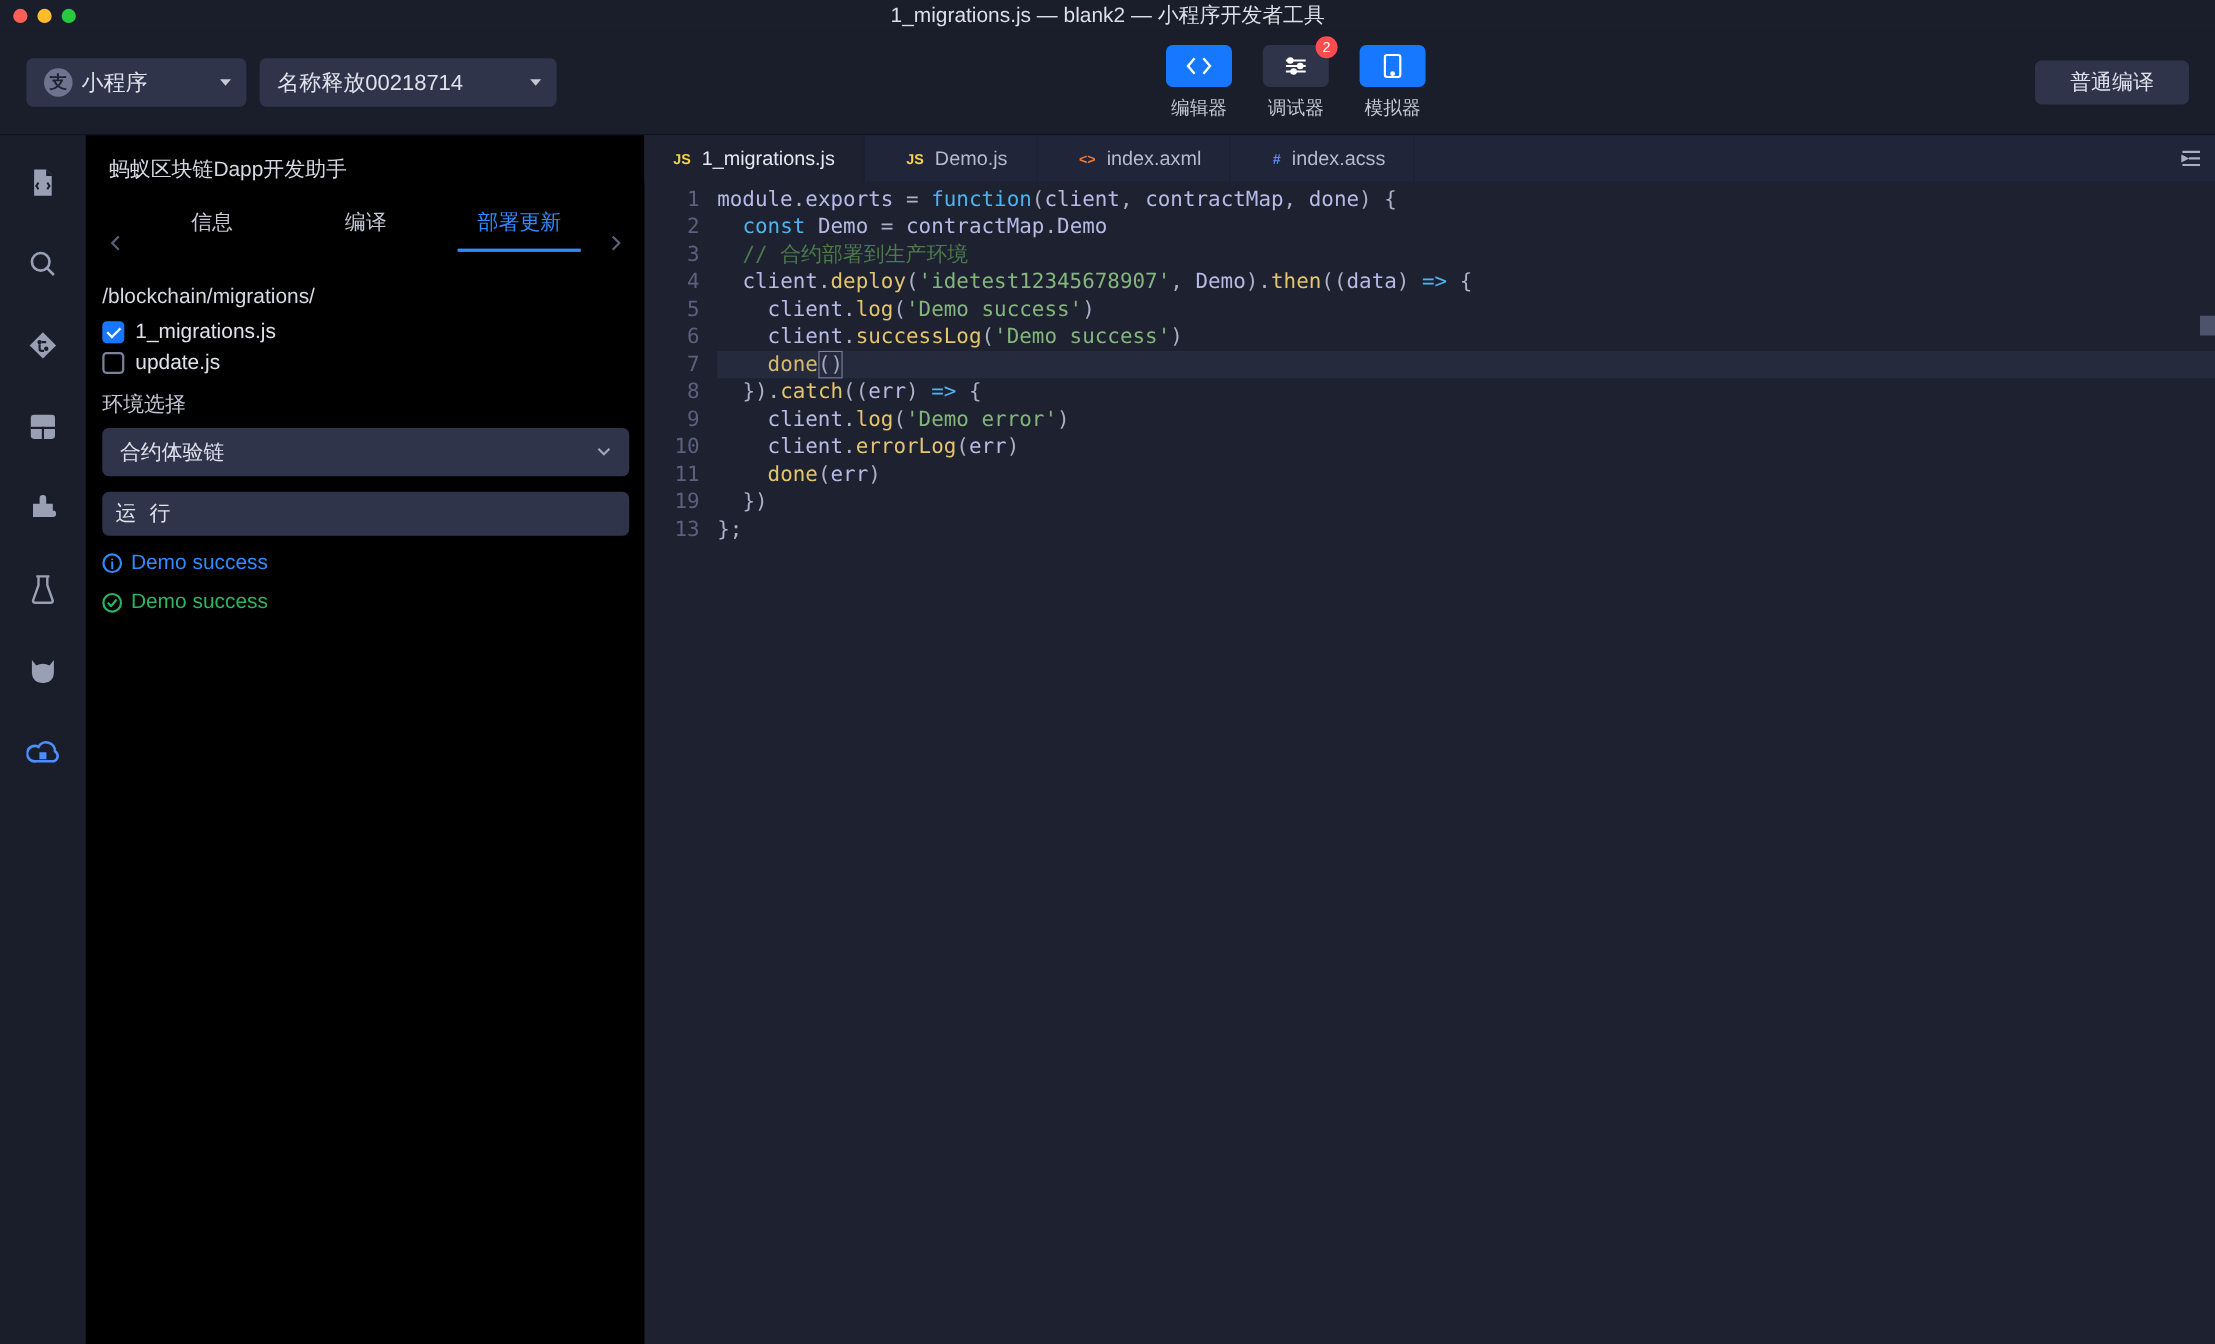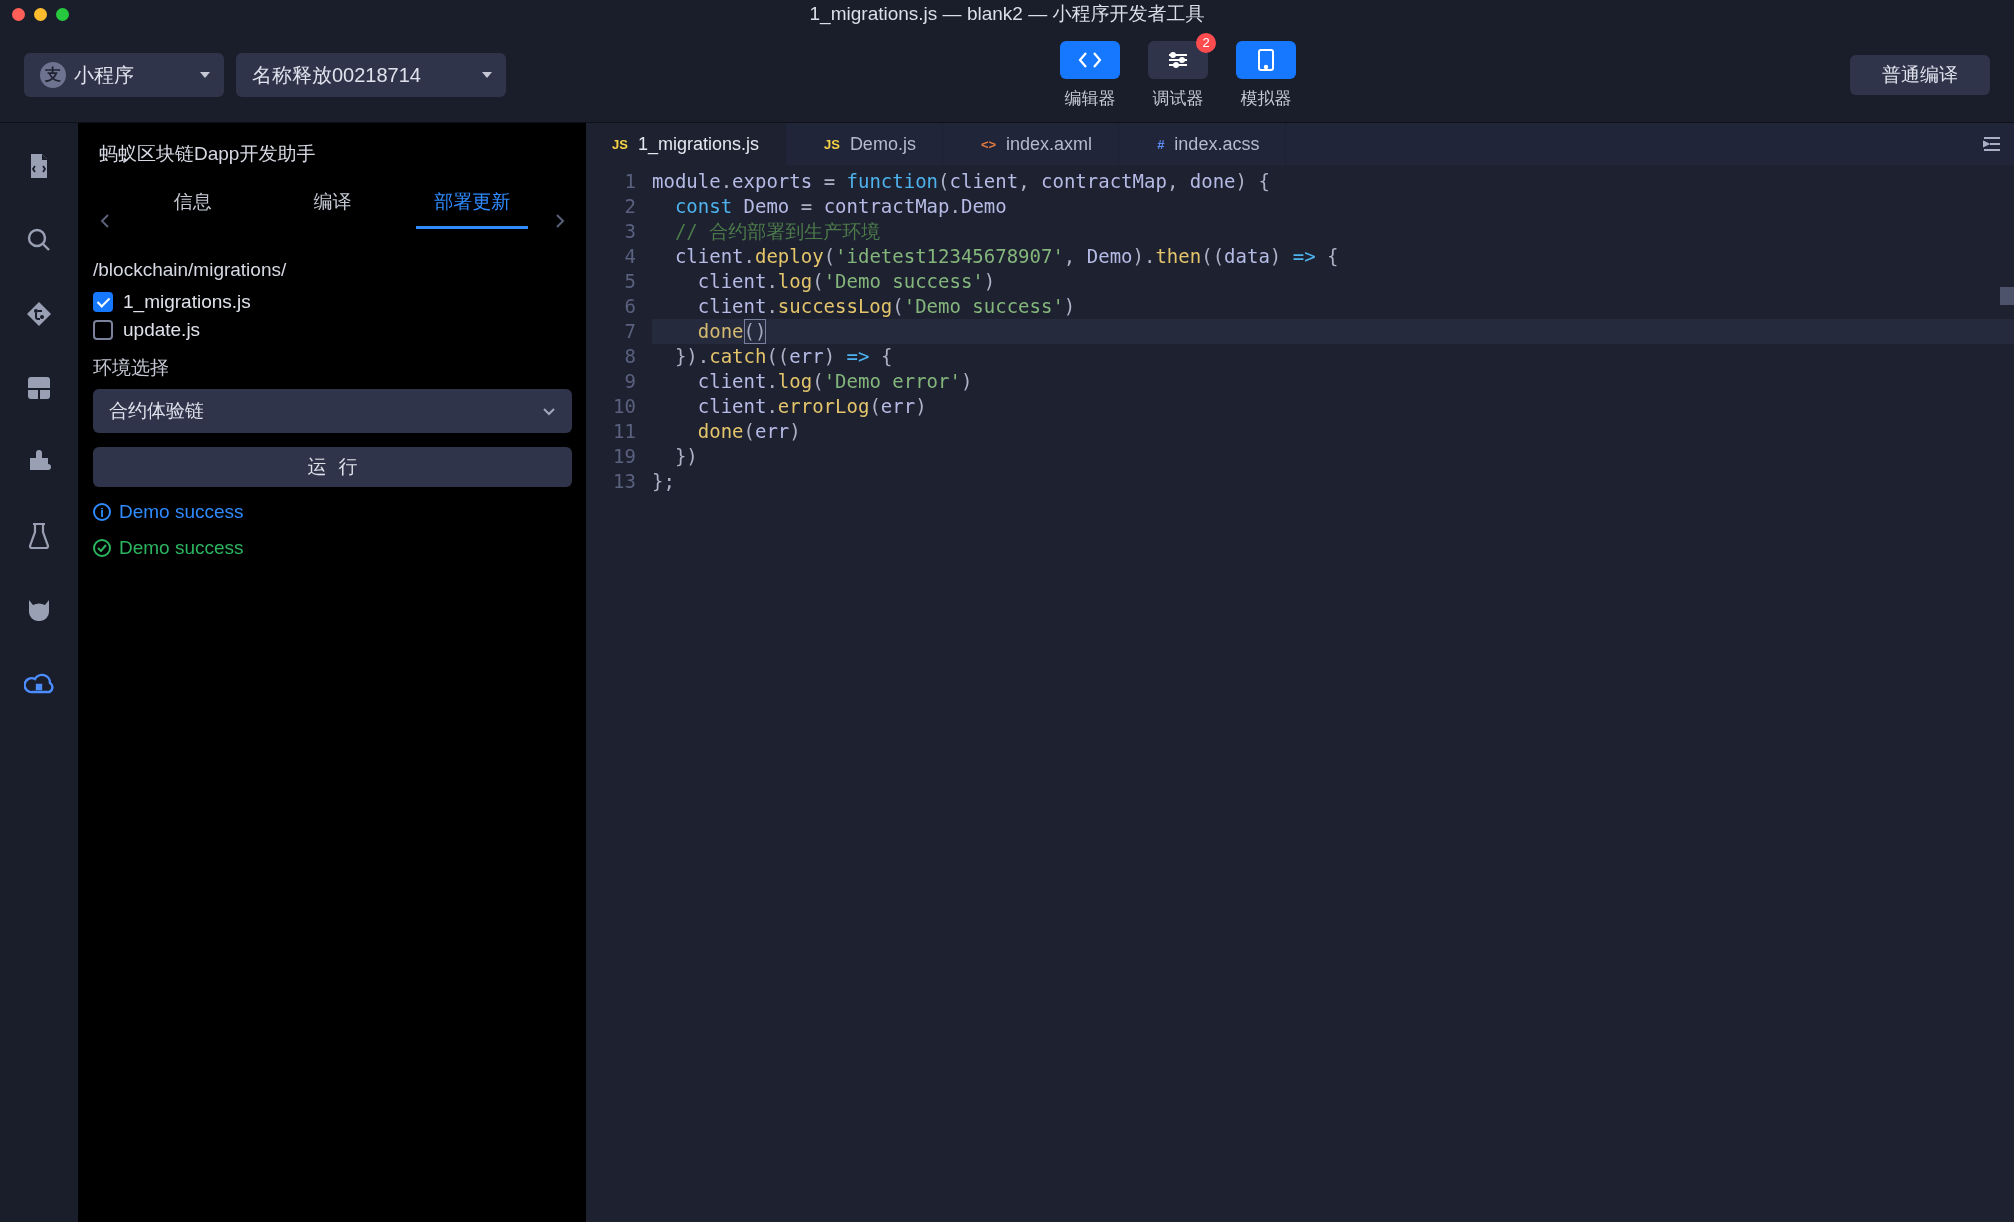--- a/index.html
+++ b/index.html
@@ -86,21 +86,21 @@
   .path { color:#d6d9e3; margin:16px 0 10px; }
   .file-row { display:flex; align-items:center; gap:10px; margin:6px 0; }
   .checkbox { width:20px; height:20px; border:2px solid #7c829c; border-radius:4px; display:flex; align-items:center; justify-content:center; }
   .checkbox.checked { background:#1677ff; border-color:#1677ff; }
   .checkbox.checked::after { content:""; width:5px; height:10px; border:solid #fff; border-width:0 2.5px 2.5px 0; transform:rotate(45deg); margin-top:-2px;}
   .file-name { color:#dfe2ea; }
 
   .label { margin-top:14px; margin-bottom:8px; color:#c5c8d4; }
   .dropdown { background:#30344a; height:44px; border-radius:6px; display:flex; align-items:center; padding:0 46px 0 16px; position:relative; font-size:19px; color:#dfe2ec;}
   .dropdown .chev { position:absolute; right:16px; color:#a0a6bb; }
-  .run-btn { margin-top:14px; height:40px; background:#30344a; border-radius:6px; display:flex; align-items:center; justify-content:center; letter-spacing:12px; text-indent:12px; color:#dfe2ea; }
+  .run-btn { margin-top:14px; height:40px; background:#30344a; border-radius:6px; display:flex; align-items:center; justify-content:flex-start; letter-spacing:12px; text-indent:12px; color:#dfe2ea; }
 
   .log-line { display:flex; align-items:center; gap:8px; margin-top:14px; font-size:19px; }
   .log-line.info { color:#2f8bff; }
   .log-line.ok   { color:#2bb560; }
   .log-ico { width:18px; height:18px; border:2px solid currentColor; border-radius:50%; display:flex; align-items:center; justify-content:center; font-size:13px; font-weight:700; }
 
   
   .editor-area { flex:1; display:flex; flex-direction:column; background:#1d2130; min-width:0; }
   .editor-tabs { display:flex; align-items:stretch; height:42px; background:#20253a;gap:12px; }
   .etab { padding:0 26px; display:flex; align-items:center; gap:10px; font-size:18px; color:#b5bace; border-right:1px solid #161a2a55; }

